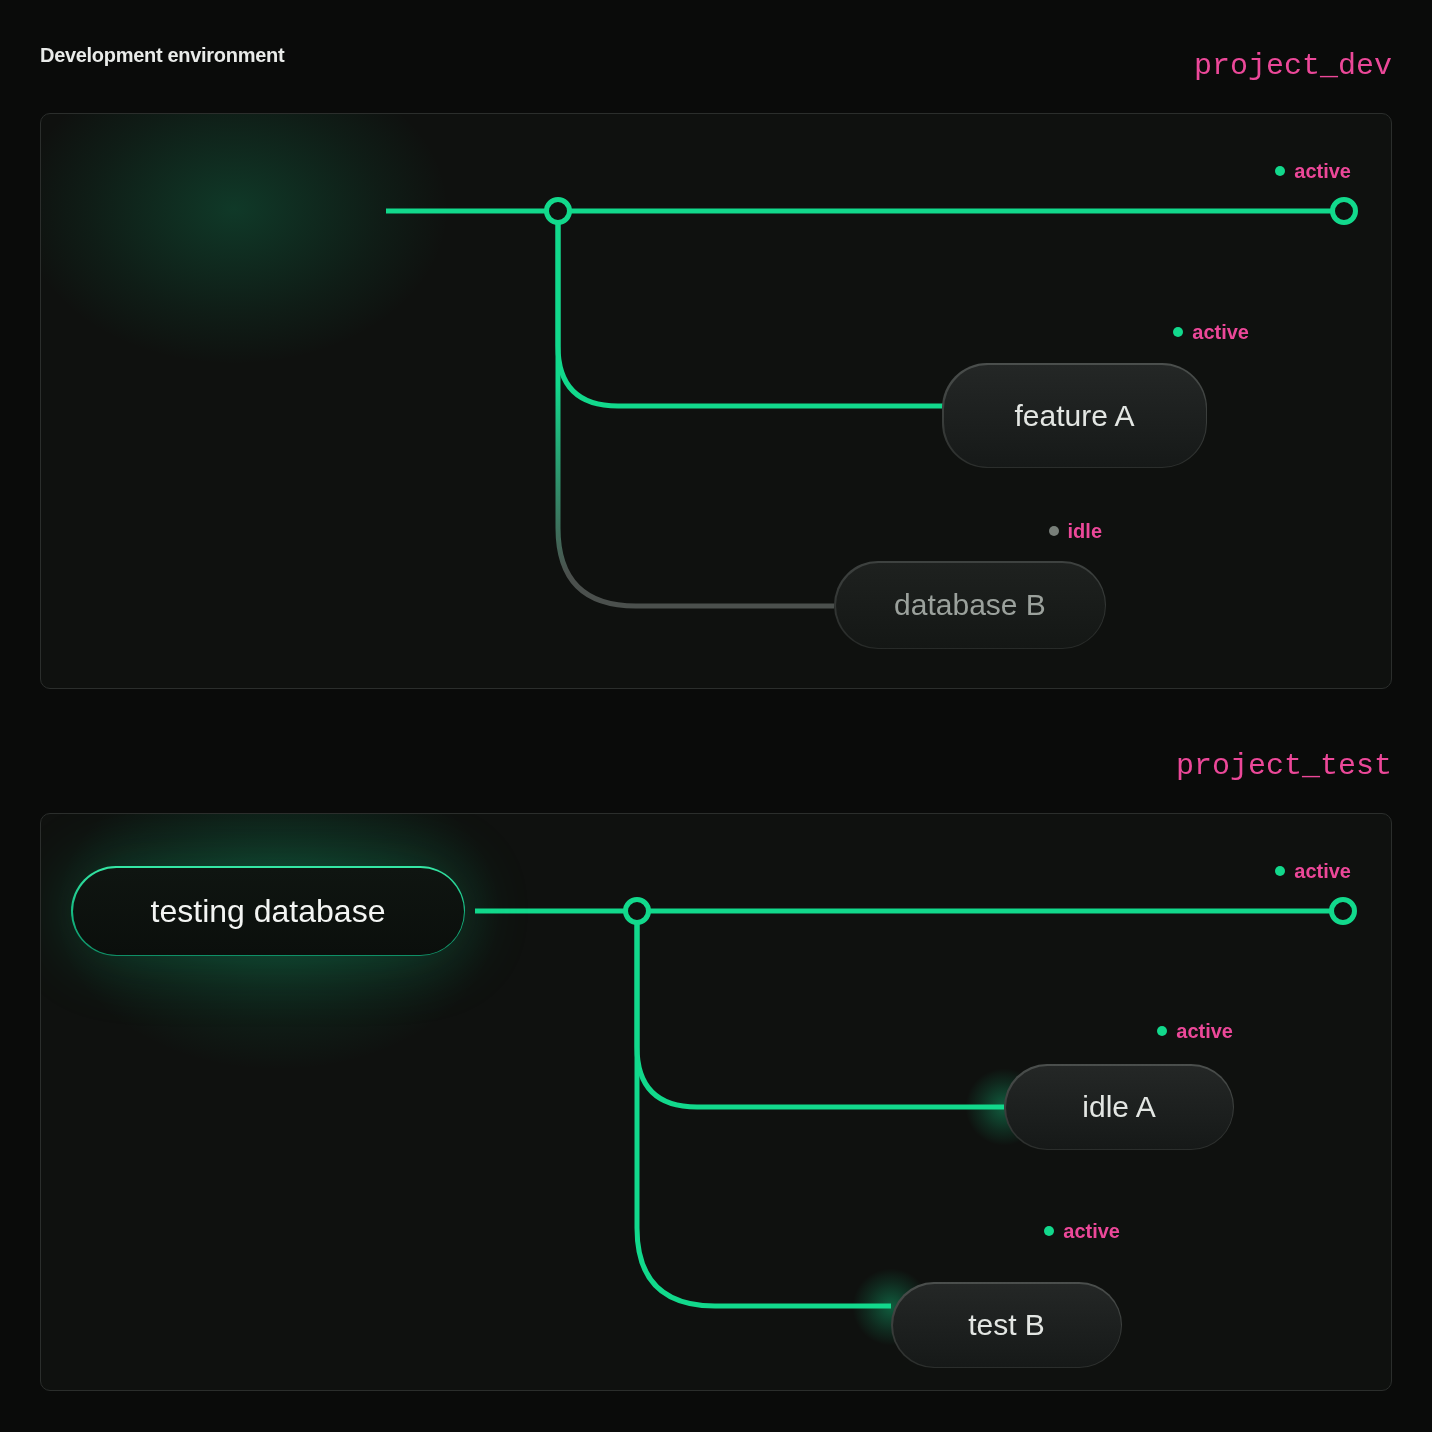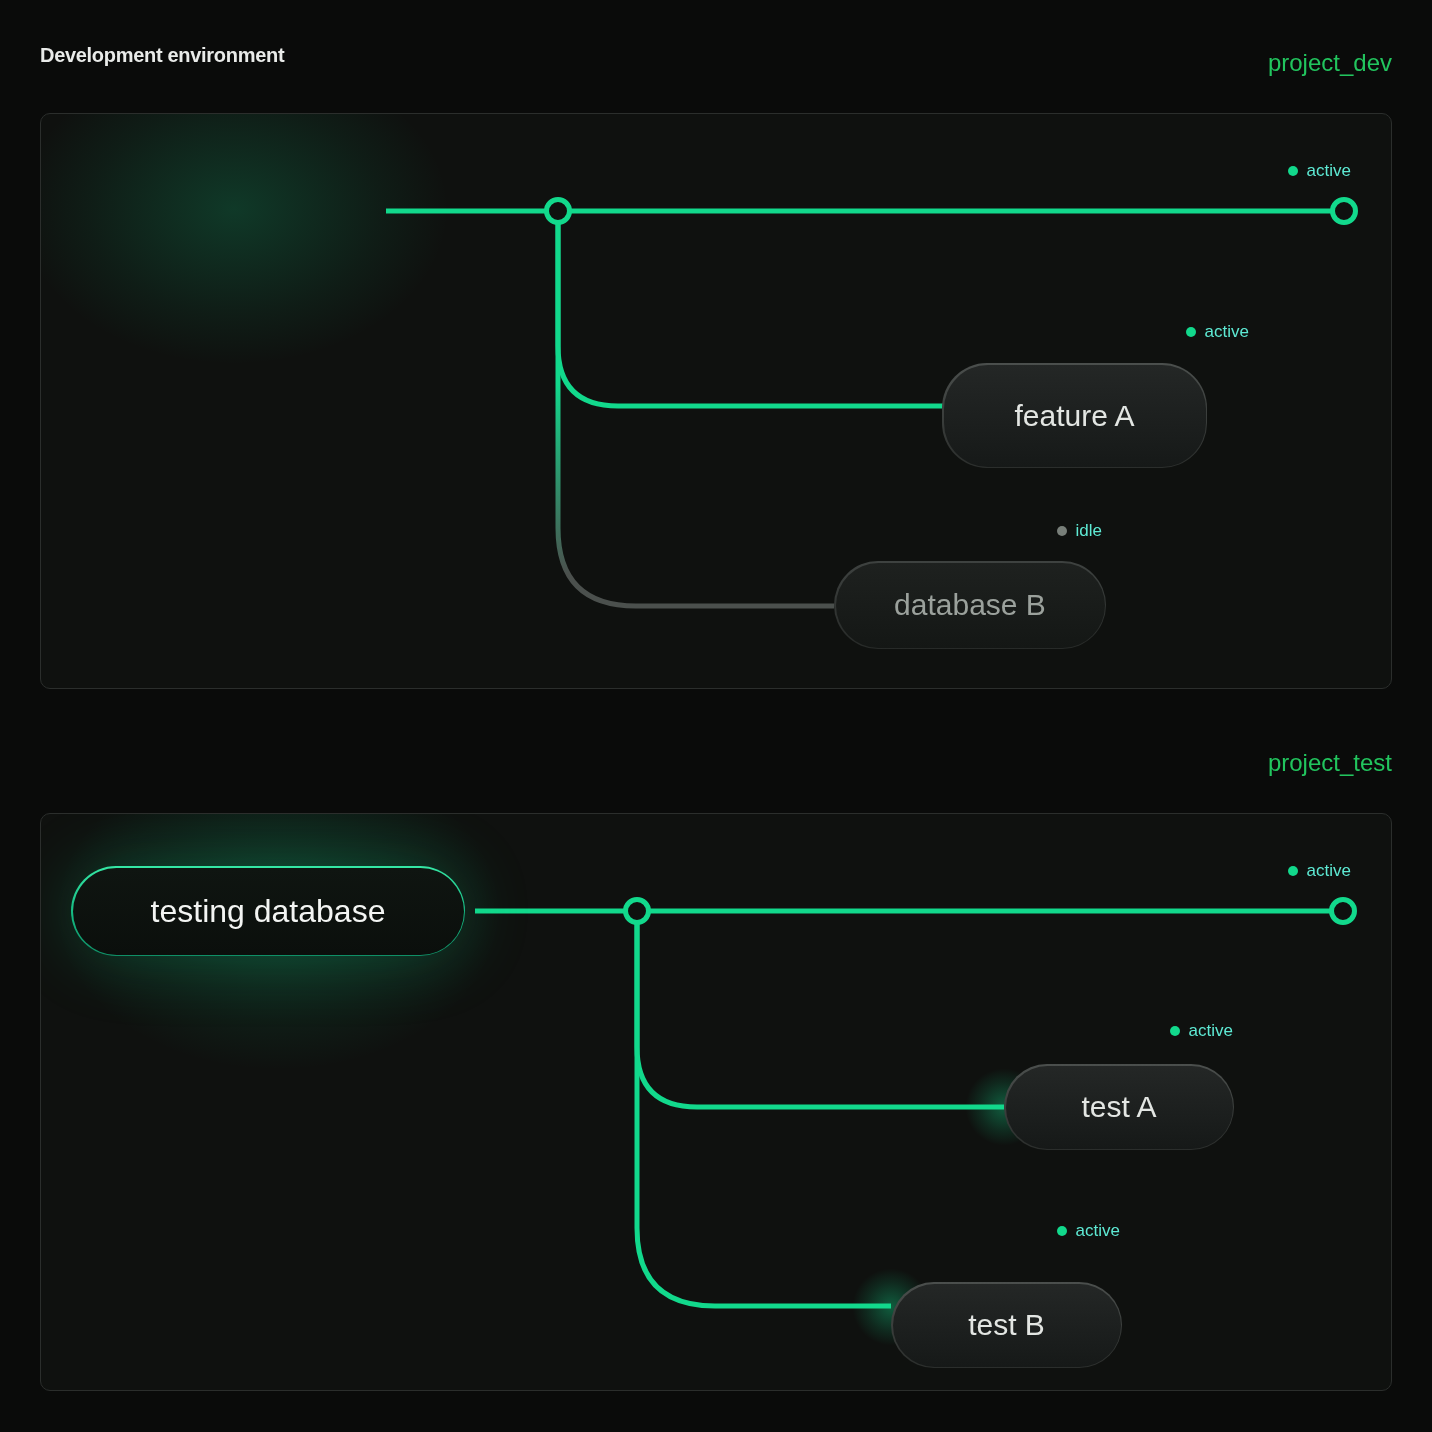--- a/index.html
+++ b/index.html
@@ -6,21 +6,21 @@
   *{box-sizing:border-box;}
   .page{
     position:relative;width:1432px;height:1432px;background:#0a0b0a;
     font-family:"Liberation Sans",sans-serif;overflow:hidden;
   }
   .section-title{
     position:absolute;left:40px;font-size:20px;font-weight:700;
     color:#e9ebe9;letter-spacing:-0.3px;
   }
   .project-label{
-    position:absolute;right:40px;font-size:24px;font-weight:400;color:#22c55e;
+    position:absolute;right:40px;font-size:30px;font-weight:400;color:#ec4899;font-family:Liberation Mono, monospace;
   }
   .panel{
     position:absolute;left:40px;width:1352px;background:#0f110f;
     border:1px solid #2b2e2c;border-radius:10px;overflow:hidden;
   }
   .panel svg{position:absolute;left:0;top:0;}
   .glow{position:absolute;pointer-events:none;}
   .glow.root-glow{
     background:radial-gradient(ellipse closest-side,rgba(18,217,140,0.20) 0%,rgba(18,217,140,0.06) 50%,rgba(18,217,140,0) 74%);
   }
@@ -56,21 +56,21 @@
   .pill.branch.idle .pill-inner{
     background:linear-gradient(180deg,#1e211f 0%,#141715 100%);
     color:#9ba19c;
   }
   .status{
     position:absolute;display:flex;align-items:center;gap:9px;height:30px;
   }
   .status .dot{width:10px;height:10px;border-radius:50%;background:#787f79;}
   .status .dot.active{background:#12d98c;}
   .status .dot.idle{background:#787f79;}
-  .status .status-text{font-size:17px;color:#5eead4;line-height:30px;}
+  .status .status-text{font-size:20px;color:#ec4899;line-height:30px;font-weight:bold;}
 </style>
 </head>
 <body>
 
 <div class="page">
 
   <div class="section-title" style="top:44px;">Development environment</div>
   <div class="project-label" style="top:49px;">project_dev</div>
 
   <div class="panel" style="top:113px;height:576px;">
@@ -131,21 +131,21 @@
     </svg>
 
     <div class="glow link-glow" style="left:908px;top:238px;width:110px;height:110px;"></div>
     <div class="glow link-glow" style="left:795px;top:438px;width:110px;height:110px;"></div>
 
     <div class="pill root" style="left:30px;top:52px;width:394px;height:90px;">
       <div class="pill-inner">testing database</div>
     </div>
 
     <div class="pill branch" style="left:963px;top:250px;width:230px;height:86px;">
-      <div class="pill-inner">test A</div>
+      <div class="pill-inner">idle A</div>
     </div>
 
     <div class="pill branch" style="left:850px;top:468px;width:231px;height:86px;">
       <div class="pill-inner">test B</div>
     </div>
 
     <div class="status" style="right:40px;top:42px;">
       <span class="dot active"></span>
       <span class="status-text">active</span>
     </div>

